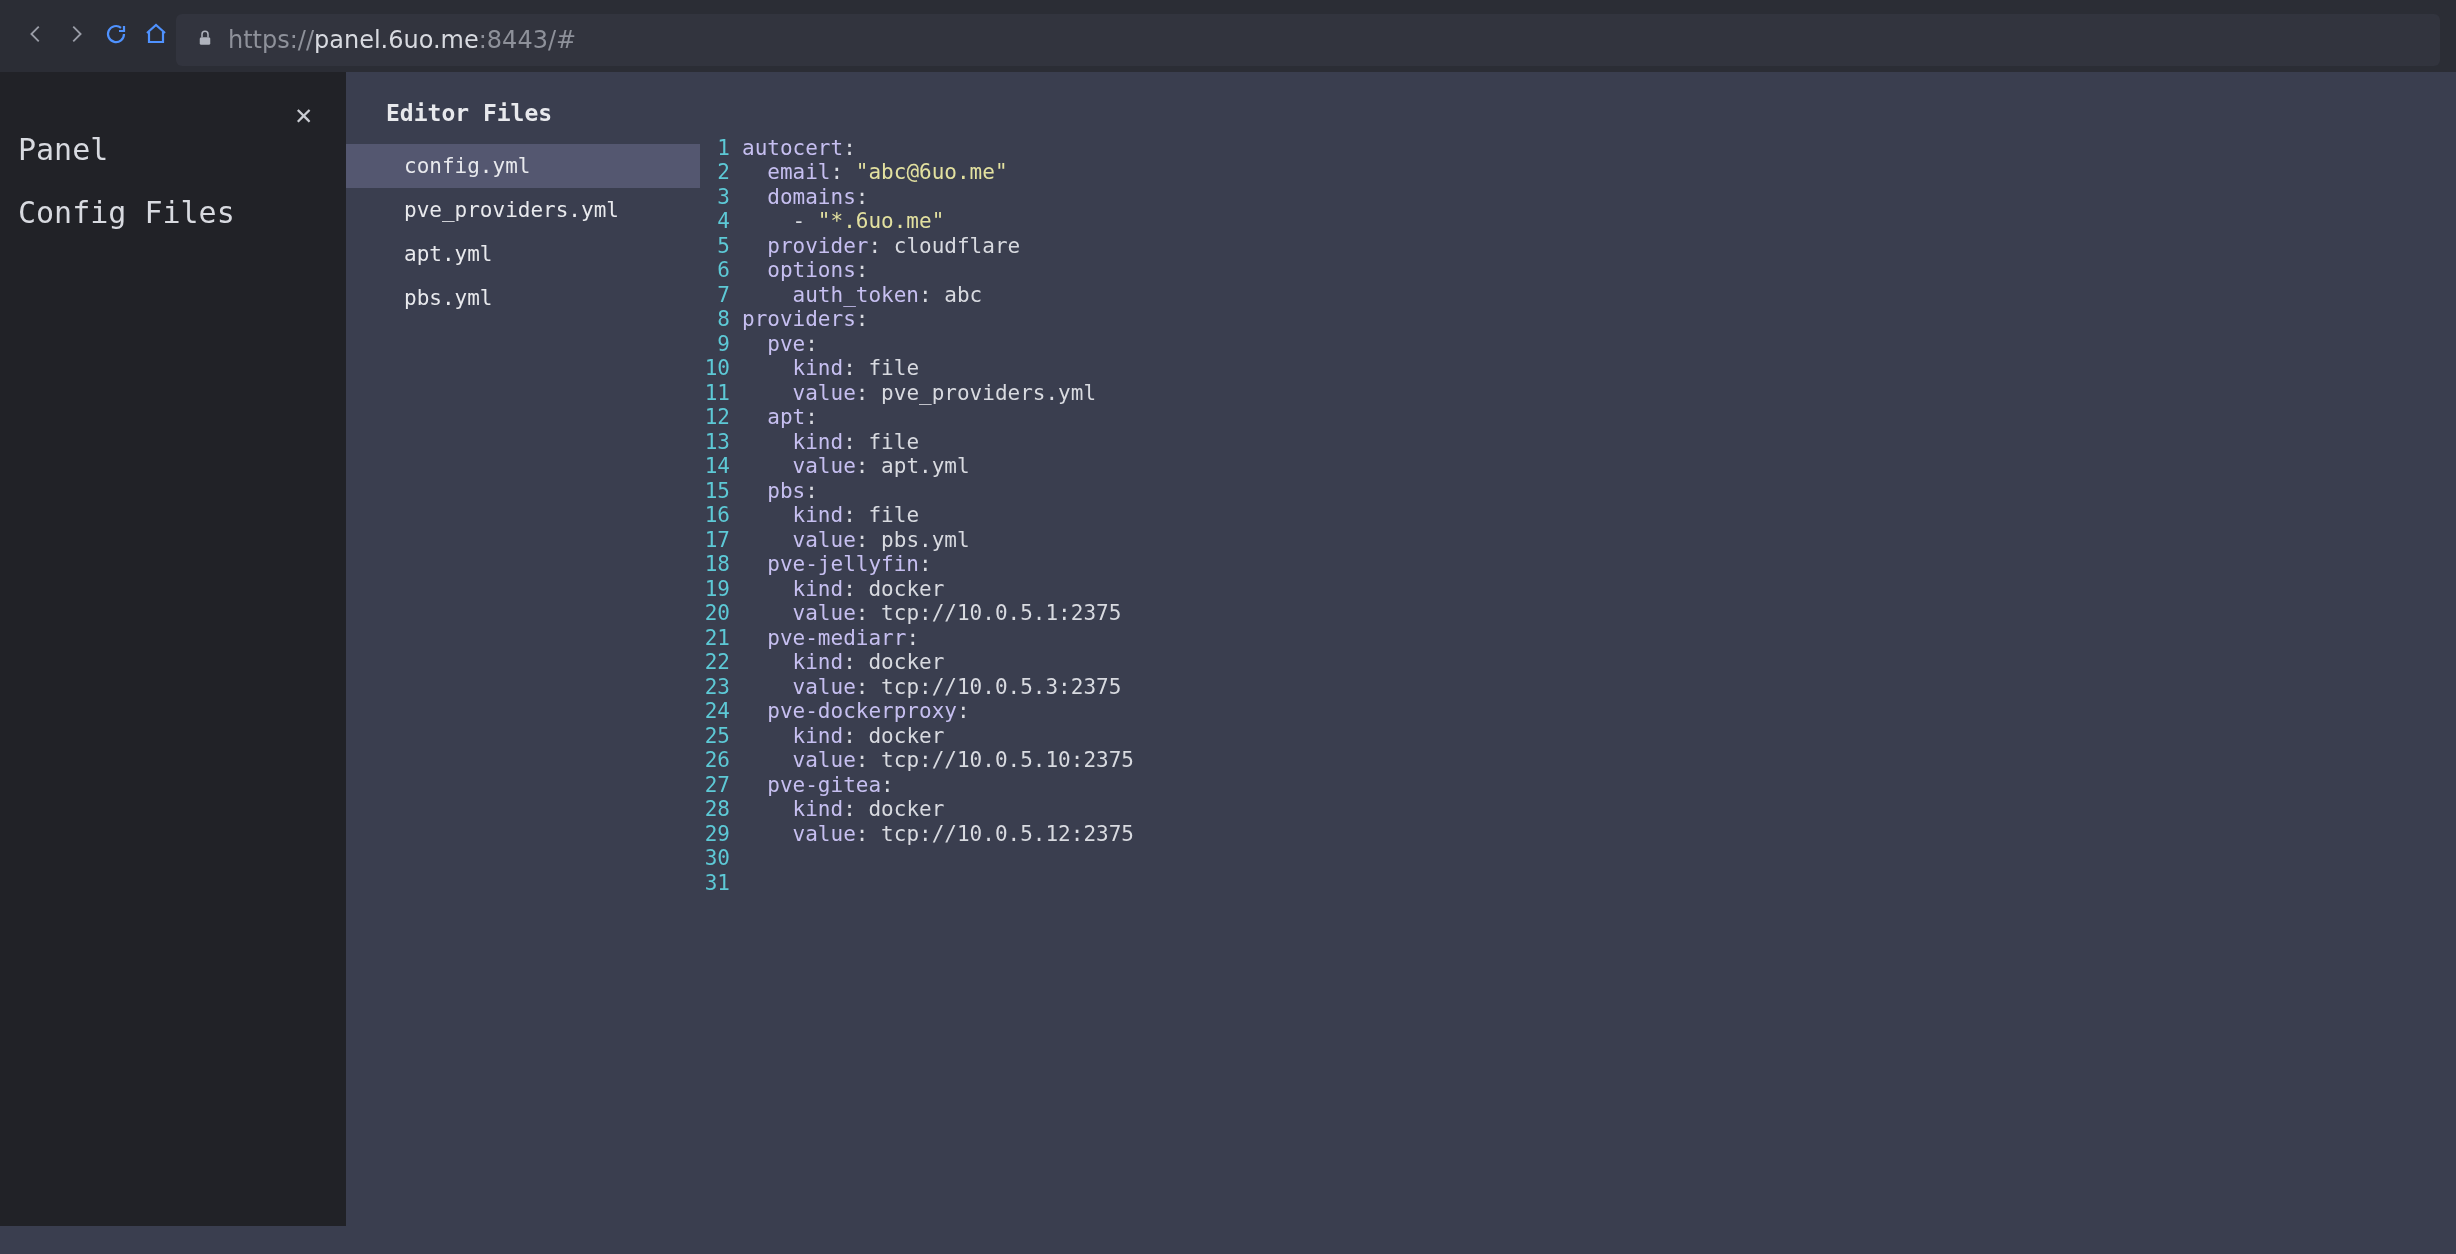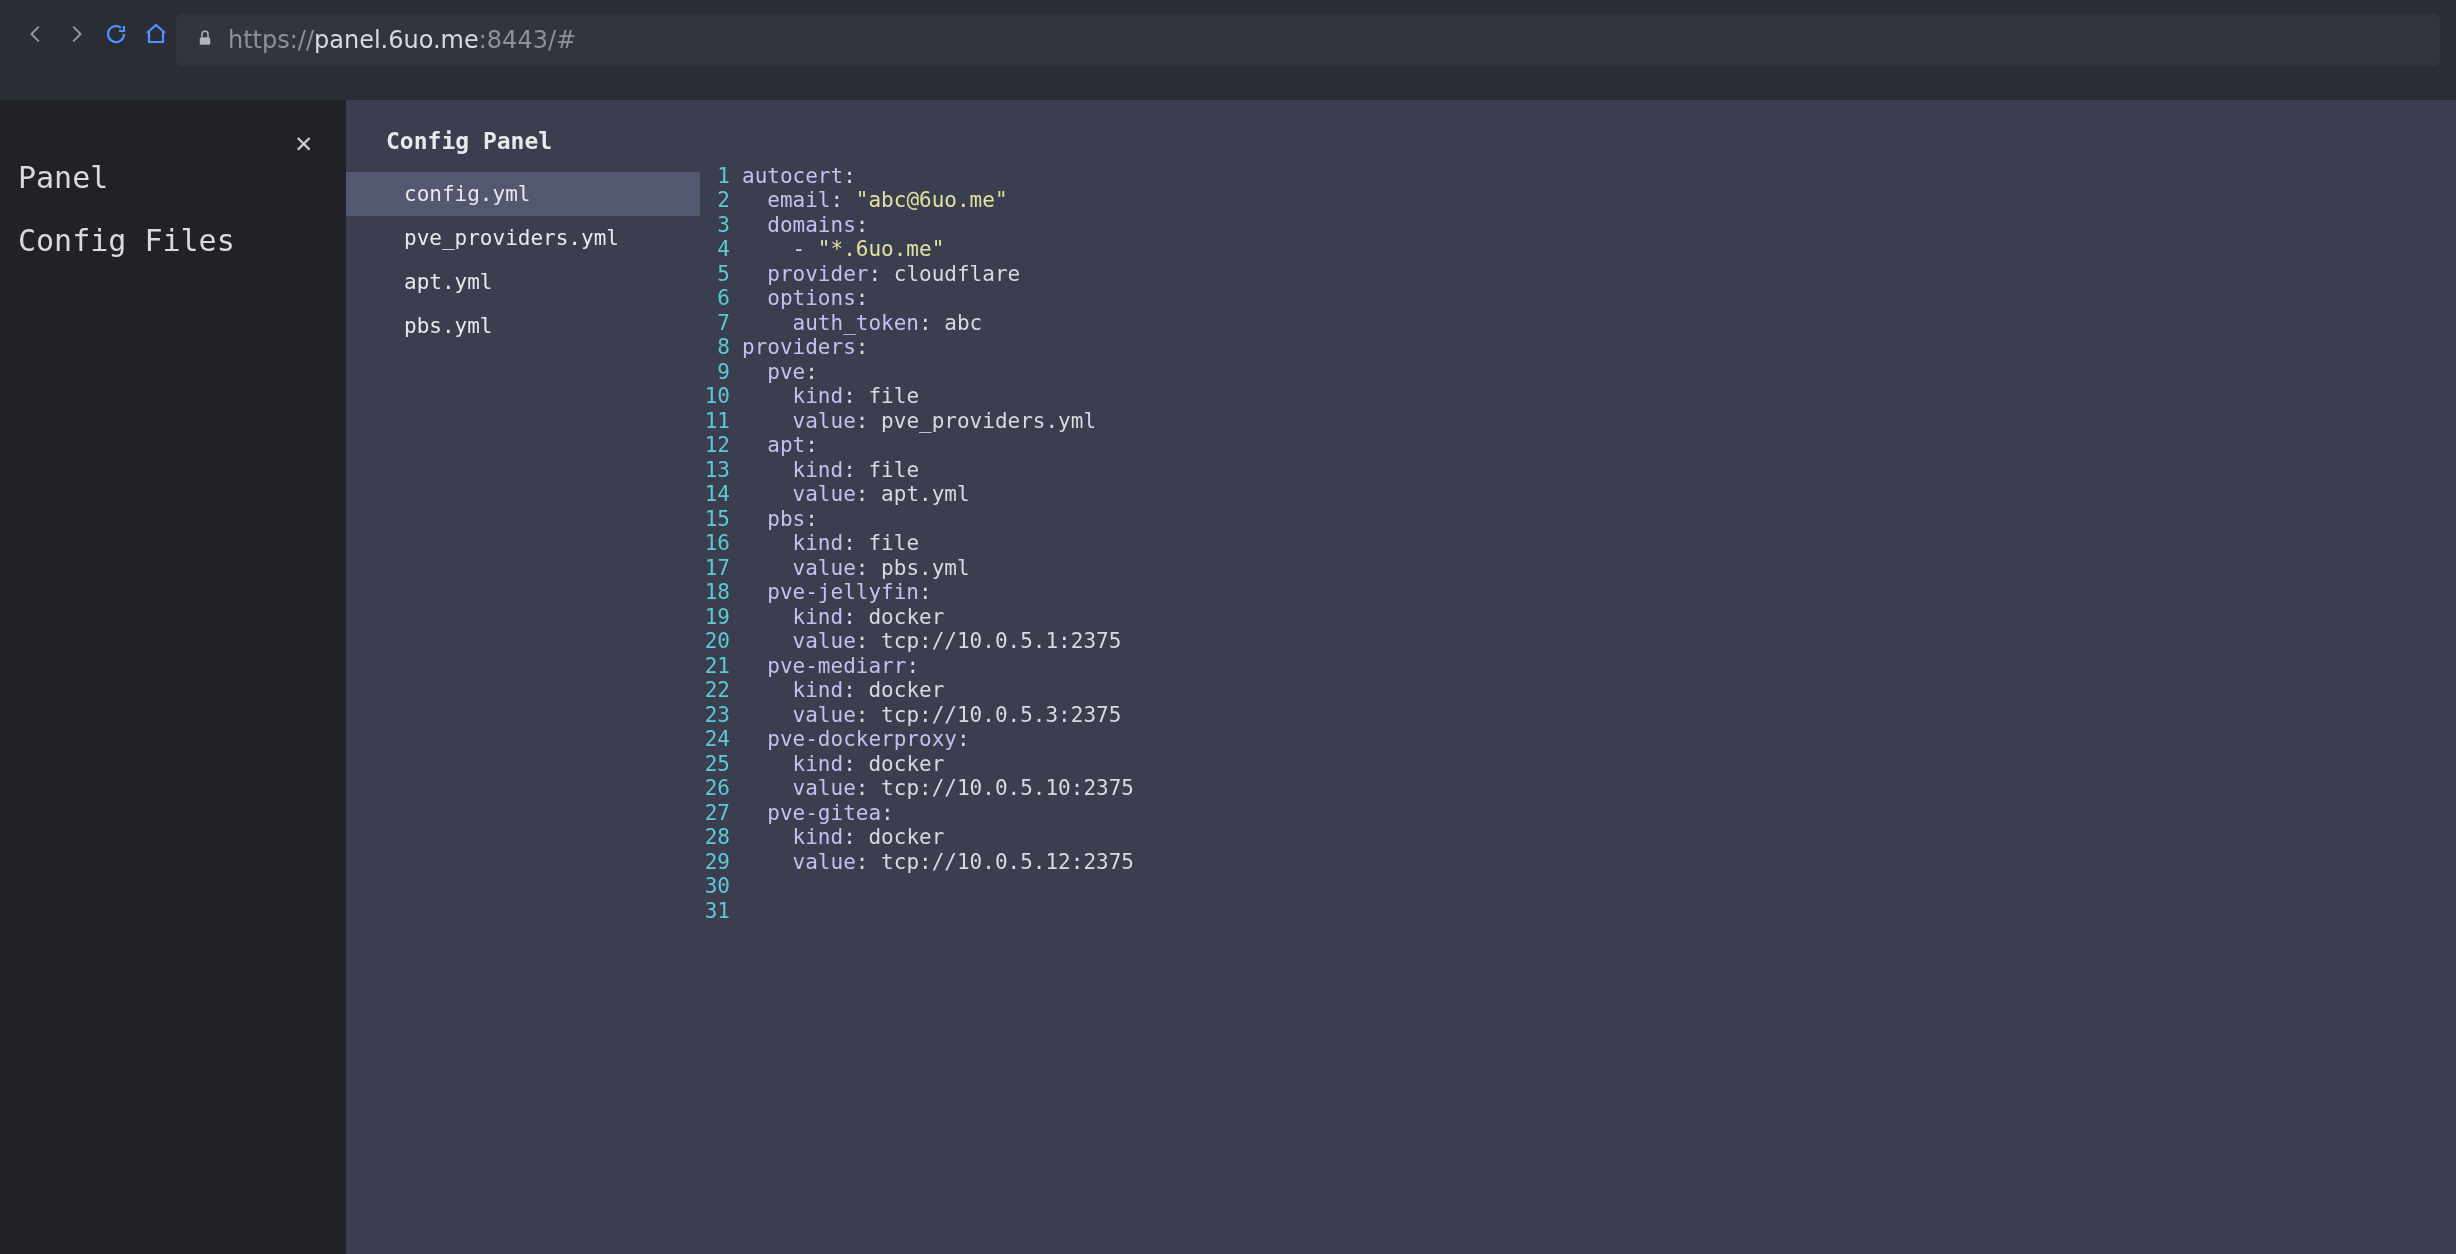--- a/index.html
+++ b/index.html
@@ -24,21 +24,21 @@
     margin: 0;
     font-family: "DejaVu Sans Mono", "Consolas", monospace;
     background: var(--bg-editor);
     color: var(--fg);
     width: 2456px;
     height: 1254px;
     overflow: hidden;
   }
   
   .chrome {
-    height: 100px;
+    height: 72px;
     background: var(--bg-toolbar);
     display: flex;
     align-items: flex-start;
     padding: 14px 16px 0 16px;
   }
   .chrome .navbtn {
     width: 40px; height: 40px;
     display: flex; align-items: center; justify-content: center;
     color: var(--fg-dim);
     font-size: 24px;
@@ -170,21 +170,21 @@
 
   <div class="sidebar">
     <div class="close">✕</div>
     <div id="sidebar-items">
         <div class="item">Panel</div>
         <div class="item">Config Files</div>
       </div>
   </div>
 
   <div class="filespanel">
-    <div class="title">Config Panel</div>
+    <div class="title">Editor Files</div>
     <div id="file-items">
         <div class="file selected">config.yml</div>
         <div class="file">pve_providers.yml</div>
         <div class="file">apt.yml</div>
         <div class="file">pbs.yml</div>
       </div>
   </div>
 
   <div class="editor">
     <div id="editor-lines"><div class="row"><span class="ln">1</span><span class="code"><span class="tok-k">autocert</span><span class="tok-p">:</span></span></div><div class="row"><span class="ln">2</span><span class="code"><span class="tok-t">  </span><span class="tok-k">email</span><span class="tok-p">: </span><span class="tok-s">"abc@6uo.me"</span></span></div><div class="row"><span class="ln">3</span><span class="code"><span class="tok-t">  </span><span class="tok-k">domains</span><span class="tok-p">:</span></span></div><div class="row"><span class="ln">4</span><span class="code"><span class="tok-t">    - </span><span class="tok-s">"*.6uo.me"</span></span></div><div class="row"><span class="ln">5</span><span class="code"><span class="tok-t">  </span><span class="tok-k">provider</span><span class="tok-p">: </span><span class="tok-t">cloudflare</span></span></div><div class="row"><span class="ln">6</span><span class="code"><span class="tok-t">  </span><span class="tok-k">options</span><span class="tok-p">:</span></span></div><div class="row"><span class="ln">7</span><span class="code"><span class="tok-t">    </span><span class="tok-k">auth_token</span><span class="tok-p">: </span><span class="tok-t">abc</span></span></div><div class="row"><span class="ln">8</span><span class="code"><span class="tok-k">providers</span><span class="tok-p">:</span></span></div><div class="row"><span class="ln">9</span><span class="code"><span class="tok-t">  </span><span class="tok-k">pve</span><span class="tok-p">:</span></span></div><div class="row"><span class="ln">10</span><span class="code"><span class="tok-t">    </span><span class="tok-k">kind</span><span class="tok-p">: </span><span class="tok-t">file</span></span></div><div class="row"><span class="ln">11</span><span class="code"><span class="tok-t">    </span><span class="tok-k">value</span><span class="tok-p">: </span><span class="tok-t">pve_providers.yml</span></span></div><div class="row"><span class="ln">12</span><span class="code"><span class="tok-t">  </span><span class="tok-k">apt</span><span class="tok-p">:</span></span></div><div class="row"><span class="ln">13</span><span class="code"><span class="tok-t">    </span><span class="tok-k">kind</span><span class="tok-p">: </span><span class="tok-t">file</span></span></div><div class="row"><span class="ln">14</span><span class="code"><span class="tok-t">    </span><span class="tok-k">value</span><span class="tok-p">: </span><span class="tok-t">apt.yml</span></span></div><div class="row"><span class="ln">15</span><span class="code"><span class="tok-t">  </span><span class="tok-k">pbs</span><span class="tok-p">:</span></span></div><div class="row"><span class="ln">16</span><span class="code"><span class="tok-t">    </span><span class="tok-k">kind</span><span class="tok-p">: </span><span class="tok-t">file</span></span></div><div class="row"><span class="ln">17</span><span class="code"><span class="tok-t">    </span><span class="tok-k">value</span><span class="tok-p">: </span><span class="tok-t">pbs.yml</span></span></div><div class="row"><span class="ln">18</span><span class="code"><span class="tok-t">  </span><span class="tok-k">pve-jellyfin</span><span class="tok-p">:</span></span></div><div class="row"><span class="ln">19</span><span class="code"><span class="tok-t">    </span><span class="tok-k">kind</span><span class="tok-p">: </span><span class="tok-t">docker</span></span></div><div class="row"><span class="ln">20</span><span class="code"><span class="tok-t">    </span><span class="tok-k">value</span><span class="tok-p">: </span><span class="tok-t">tcp://10.0.5.1:2375</span></span></div><div class="row"><span class="ln">21</span><span class="code"><span class="tok-t">  </span><span class="tok-k">pve-mediarr</span><span class="tok-p">:</span></span></div><div class="row"><span class="ln">22</span><span class="code"><span class="tok-t">    </span><span class="tok-k">kind</span><span class="tok-p">: </span><span class="tok-t">docker</span></span></div><div class="row"><span class="ln">23</span><span class="code"><span class="tok-t">    </span><span class="tok-k">value</span><span class="tok-p">: </span><span class="tok-t">tcp://10.0.5.3:2375</span></span></div><div class="row"><span class="ln">24</span><span class="code"><span class="tok-t">  </span><span class="tok-k">pve-dockerproxy</span><span class="tok-p">:</span></span></div><div class="row"><span class="ln">25</span><span class="code"><span class="tok-t">    </span><span class="tok-k">kind</span><span class="tok-p">: </span><span class="tok-t">docker</span></span></div><div class="row"><span class="ln">26</span><span class="code"><span class="tok-t">    </span><span class="tok-k">value</span><span class="tok-p">: </span><span class="tok-t">tcp://10.0.5.10:2375</span></span></div><div class="row"><span class="ln">27</span><span class="code"><span class="tok-t">  </span><span class="tok-k">pve-gitea</span><span class="tok-p">:</span></span></div><div class="row"><span class="ln">28</span><span class="code"><span class="tok-t">    </span><span class="tok-k">kind</span><span class="tok-p">: </span><span class="tok-t">docker</span></span></div><div class="row"><span class="ln">29</span><span class="code"><span class="tok-t">    </span><span class="tok-k">value</span><span class="tok-p">: </span><span class="tok-t">tcp://10.0.5.12:2375</span></span></div><div class="row"><span class="ln">30</span><span class="code"></span></div><div class="row"><span class="ln">31</span><span class="code"></span></div></div>

